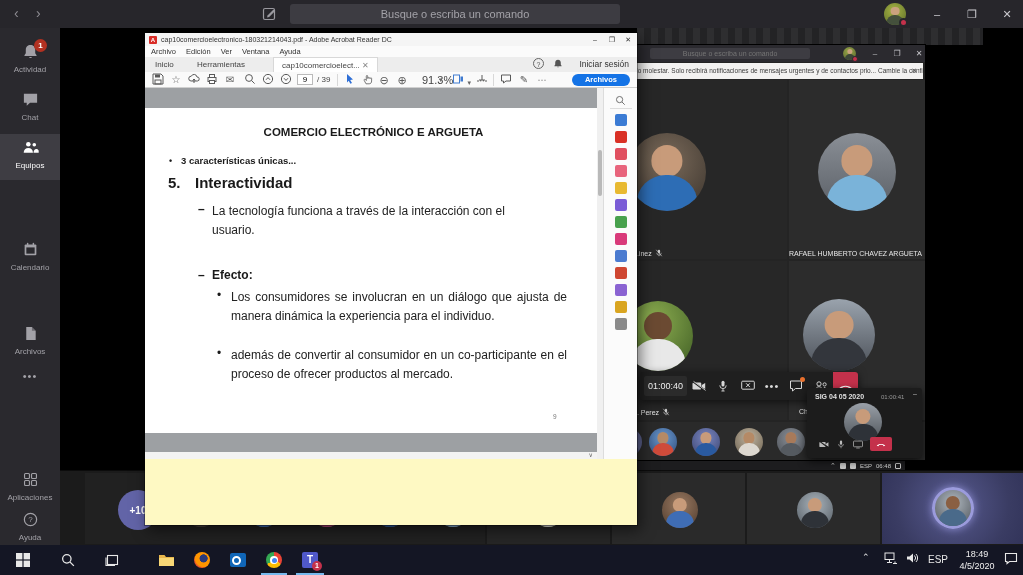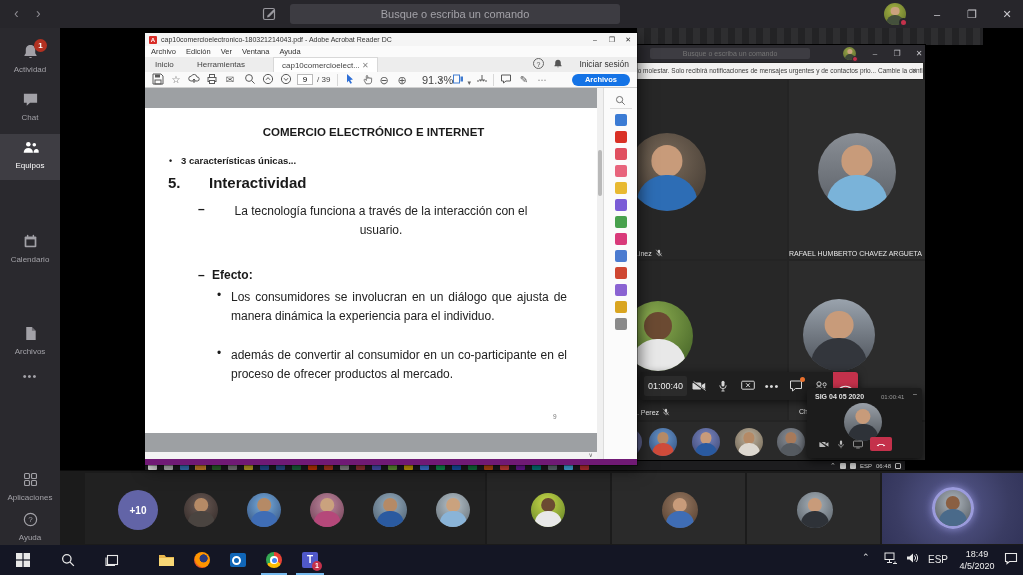--- a/index.html
+++ b/index.html
@@ -51,21 +51,21 @@
   .cbtn{position:relative;width:26px;height:28px;display:flex;align-items:center;justify-content:center}
   .cbtn svg{width:14px;height:12px}
   #hangup{width:27px;height:28px;background:#c4314b;border-radius:0 3px 3px 0;margin-left:auto;
           display:flex;align-items:center;justify-content:center}
   .odot{position:absolute;top:5px;right:3px;width:5px;height:5px;border-radius:50%;background:#e8702d}
   #pip{position:absolute;left:182px;top:343px;width:115px;height:70px;background:#1c1c1c;border-radius:3px;
        box-shadow:0 3px 10px rgba(0,0,0,.7);z-index:6}
   #pipctl{position:absolute;left:12px;top:47px;width:92px;height:18px;display:flex;align-items:center;gap:7px}
   #pipctl svg{width:10px;height:9px}
   
-  #pdfwin{position:absolute;left:145px;top:33px;width:492px;height:432px;background:#701a75;z-index:5;
+  #pdfwin{position:absolute;left:145px;top:33px;width:492px;height:492px;background:#fef9c3;z-index:5;
           box-shadow:0 0 0 1px rgba(0,0,0,.35),3px 5px 14px rgba(0,0,0,.55);font-family:"Liberation Sans",sans-serif}
   #pdftb{position:absolute;left:0;top:0;width:492px;height:13px;background:#f5f5f5;color:#333;font-size:7px;line-height:13px}
   #pdfmenu{position:absolute;left:0;top:13px;width:492px;height:11px;background:#fbfbfb;font-size:7.5px;color:#333}
   #pdfmenu span{margin-right:10px}
   #pdftabs{position:absolute;left:0;top:24px;width:492px;height:15px;background:#ededed;font-size:8px;color:#444}
   .ptab{position:absolute;top:0;height:15px;line-height:15px;padding:0 8px}
   .ptab.active{background:#fff;border:1px solid #d8d8d8;border-bottom:0}
   #pdftools{position:absolute;left:0;top:39px;width:492px;height:16px;background:#fafafa;border-bottom:1px solid #d0d0d0}
   .ticon{position:absolute;top:1px;width:14px;height:14px;color:#5a5a5a;font-size:10px;text-align:center;line-height:14px}
   .ticon svg{width:12px;height:12px;vertical-align:-2px}
@@ -145,21 +145,21 @@
     </div>
     <div class="sbitem sel" style="top:106px">
       <svg viewBox="0 0 18 18">
           <circle cx="6.7" cy="5.6" r="2.4" fill="currentColor"></circle>
           <circle cx="13" cy="6.1" r="1.9" fill="currentColor"></circle>
           <path d="M1.8 14.6c0-3 2.1-5 4.9-5s4.9 2 4.9 5z" fill="currentColor"></path>
           <path d="M12.2 14.6c.1-2.4 1.2-4 3-4 1.1 0 2 .7 2.5 1.9v2.1z" fill="currentColor"></path>
         </svg>
       <span class="lbl">Equipos</span>
     </div>
-    <div class="sbitem" style="top:200px">
+    <div class="sbitem" style="top:208px">
       <svg viewBox="0 0 18 18">
           <rect x="2.8" y="3.6" width="12.4" height="11.6" rx="1.2" fill="currentColor"></rect>
           <rect x="4.6" y="6.8" width="8.8" height="6.6" fill="#2a292e"></rect>
           <rect x="5.2" y="1.9" width="1.5" height="2.8" rx=".7" fill="currentColor"></rect>
           <rect x="11.3" y="1.9" width="1.5" height="2.8" rx=".7" fill="currentColor"></rect>
         </svg>
       <span class="lbl">Calendario</span>
     </div>
     <div class="sbitem" style="top:292px">
       <svg viewBox="0 0 18 18">
@@ -428,27 +428,27 @@
             <path d="M1.5 2h9v6H6L3.5 10V8h-2z" fill="none" stroke="#5a5a5a"></path>
           </svg></span>
       <span class="ticon" style="left:372px">✎</span>
       <span class="ticon" style="left:390px;font-size:9px">⋯</span>
       <span id="sharebtn"><span>Archivos</span></span>
     </div>
 
     <div id="pdfcontent">
       <div class="grayband" style="top:0;height:20px"></div>
       <div id="docpage">
-        <div id="doc-title">COMERCIO ELECTRÓNICO E INTERNET</div>
+        <div id="doc-title">COMERCIO ELECTRÓNICO E ARGUETA</div>
         <span class="docbullet" style="left:14px;top:48px;font-size:9px;font-weight:bold">•</span>
         <span class="abs" style="left:26px;top:47px;font-size:9.5px;font-weight:bold">3 características únicas...</span>
         <span class="abs" style="left:13px;top:66px;font-size:15px;font-weight:bold">5.</span>
-        <span class="abs" style="left:54px;top:66px;font-size:15px;font-weight:bold">Interactividad</span>
+        <span class="abs" style="left:40px;top:66px;font-size:15px;font-weight:bold">Interactividad</span>
         <span class="docdash" style="left:43px;top:94px">–</span>
-        <div class="docbody" style="left:57px;top:94px;width:338px;text-align:center">La tecnología funciona a través de la interacción con el usuario.</div>
+        <div class="docbody" style="left:57px;top:94px;width:338px;text-align:left">La tecnología funciona a través de la interacción con el usuario.</div>
         <span class="docdash" style="left:43px;top:160px">–</span>
         <span class="abs" style="left:57px;top:160px;font-size:12px;font-weight:bold">Efecto:</span>
         <span class="docbullet" style="left:62px;top:180px">•</span>
         <div class="docbody" style="left:76px;top:180px;width:336px">Los consumidores se involucran en un diálogo que ajusta de manera dinámica la experiencia para el individuo.</div>
         <span class="docbullet" style="left:62px;top:238px">•</span>
         <div class="docbody" style="left:76px;top:238px;width:336px">además de convertir al consumidor en un co-participante en el proceso de ofrecer productos al mercado.</div>
         <span class="abs" style="left:398px;top:305px;font-size:6.5px;color:#777">9</span>
       </div>
       <div class="grayband" style="top:345px;height:19px"></div>
       <div id="hstrip"><span>∨</span></div>

